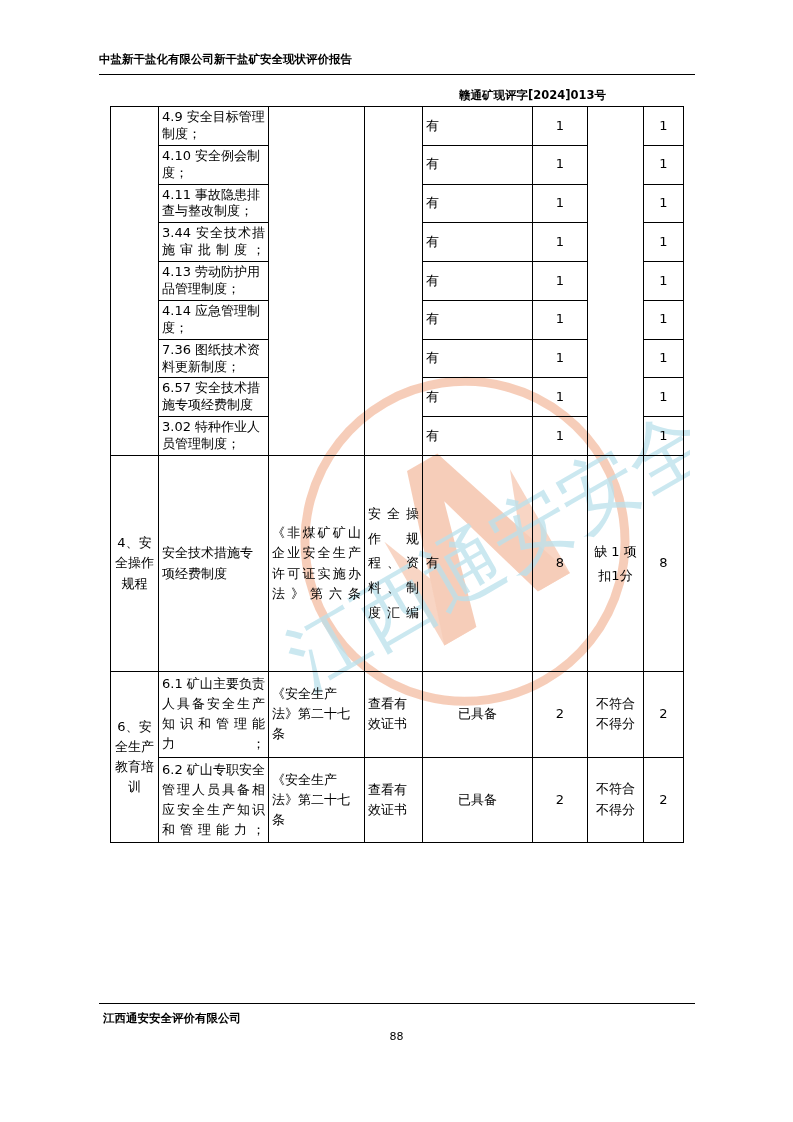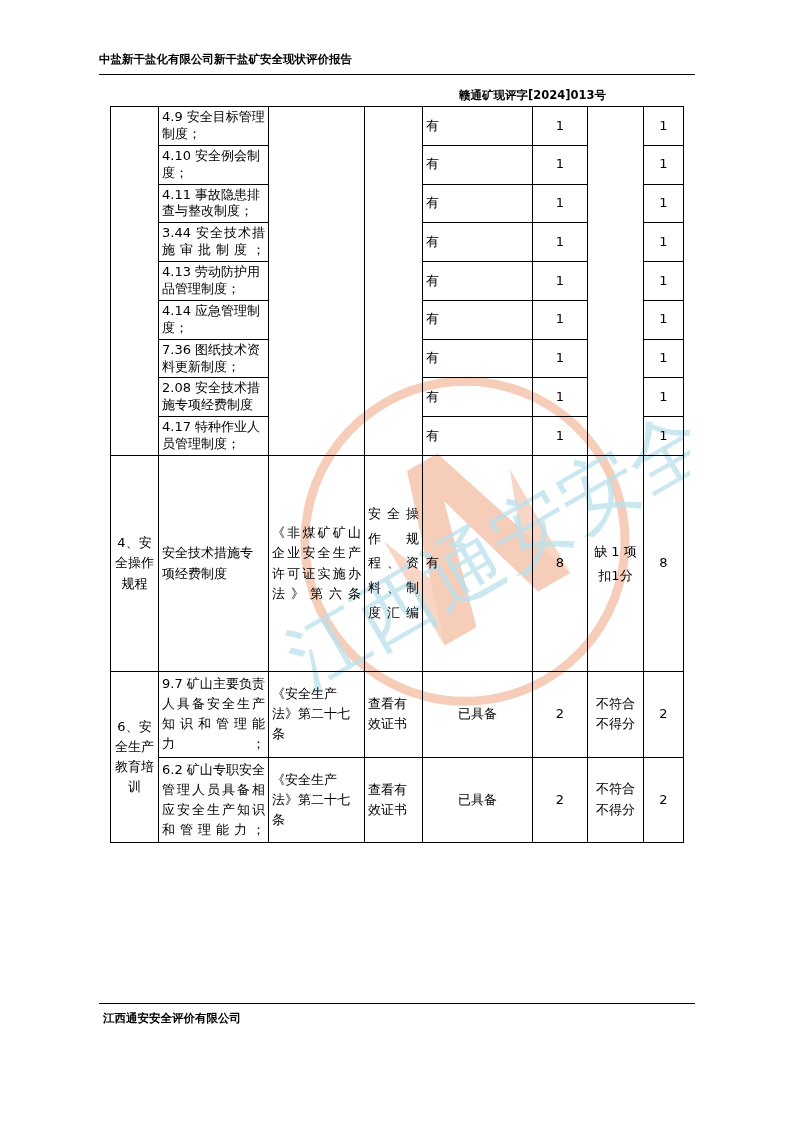--- a/index.html
+++ b/index.html
@@ -223,47 +223,47 @@
         </tr>
 
         <tr>
           <td class="lft sub-cell">7.36 图纸技术资料更新制度；</td>
           <td class="lft cell-pad-lr">有</td>
           <td class="ctr">1</td>
           <td class="ctr">1</td>
         </tr>
 
         <tr>
-          <td class="lft sub-cell">2.08 安全技术措施专项经费制度</td>
-          <td class="lft cell-pad-lr">有</td>
-          <td class="ctr">1</td>
-          <td class="ctr">1</td>
-        </tr>
-
-        <tr>
-          <td class="lft sub-cell">4.17 特种作业人员管理制度；</td>
+          <td class="lft sub-cell">6.57 安全技术措施专项经费制度</td>
+          <td class="lft cell-pad-lr">有</td>
+          <td class="ctr">1</td>
+          <td class="ctr">1</td>
+        </tr>
+
+        <tr>
+          <td class="lft sub-cell">3.02 特种作业人员管理制度；</td>
           <td class="lft cell-pad-lr">有</td>
           <td class="ctr">1</td>
           <td class="ctr">1</td>
         </tr>
 
         <tr style="height:216px">
           <td class="ctr vert-spaced">4、安全操作规程</td>
           <td class="lft vert-spaced">安全技术措施专项经费制度</td>
           <td class="lft vert-spaced justify-cn">《非煤矿矿山企业安全生产许可证实施办法》第六条</td>
           <td class="lft vert-spaced justify-cn" style="line-height:1.9">安全操作规程、资料、制度汇编</td>
           <td class="lft cell-pad-lr">有</td>
           <td class="ctr">8</td>
           <td class="ctr" style="line-height:1.8">缺 1 项扣1分</td>
           <td class="ctr">8</td>
         </tr>
 
         <tr style="height:54px">
           <td class="ctr vert-spaced" rowspan="2">6、安全生产教育培训</td>
-          <td class="lft vert-spaced justify-cn">9.7 矿山主要负责人具备安全生产知识和管理能力；</td>
+          <td class="lft vert-spaced justify-cn">6.1 矿山主要负责人具备安全生产知识和管理能力；</td>
           <td class="lft vert-spaced">《安全生产法》第二十七条</td>
           <td class="lft vert-spaced">查看有效证书</td>
           <td class="ctr">已具备</td>
           <td class="ctr">2</td>
           <td class="ctr" style="line-height:1.6">不符合不得分</td>
           <td class="ctr">2</td>
         </tr>
 
         <tr style="height:58px">
           <td class="lft vert-spaced justify-cn">6.2 矿山专职安全管理人员具备相应安全生产知识和管理能力；</td>
@@ -274,14 +274,15 @@
           <td class="ctr" style="line-height:1.6">不符合不得分</td>
           <td class="ctr">2</td>
         </tr>
 
       </tbody>
     </table>
   </div>
 
   <div class="footer-rule"></div>
   <div class="footer-text">江西通安安全评价有限公司</div>
+  <div class="page-number">88</div>
 
 </div>
 
 </body></html>

